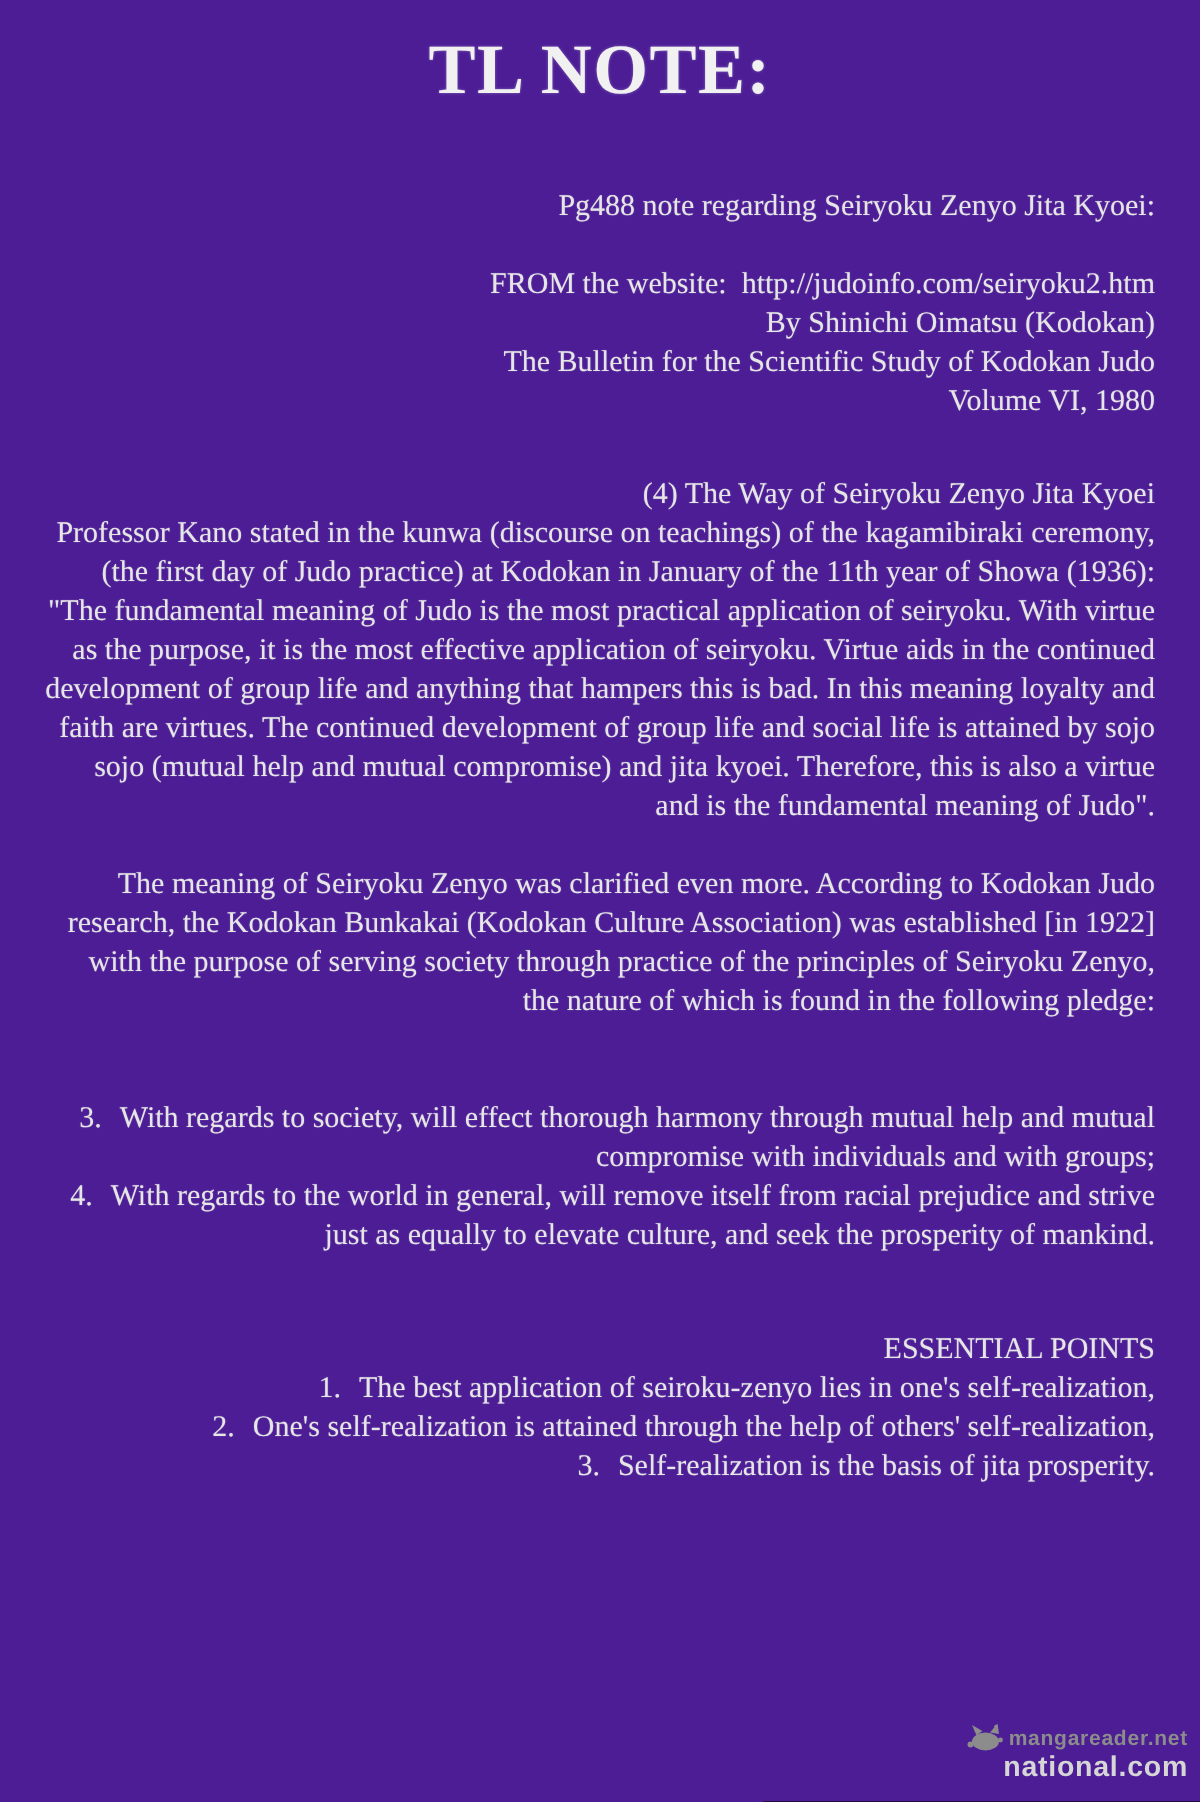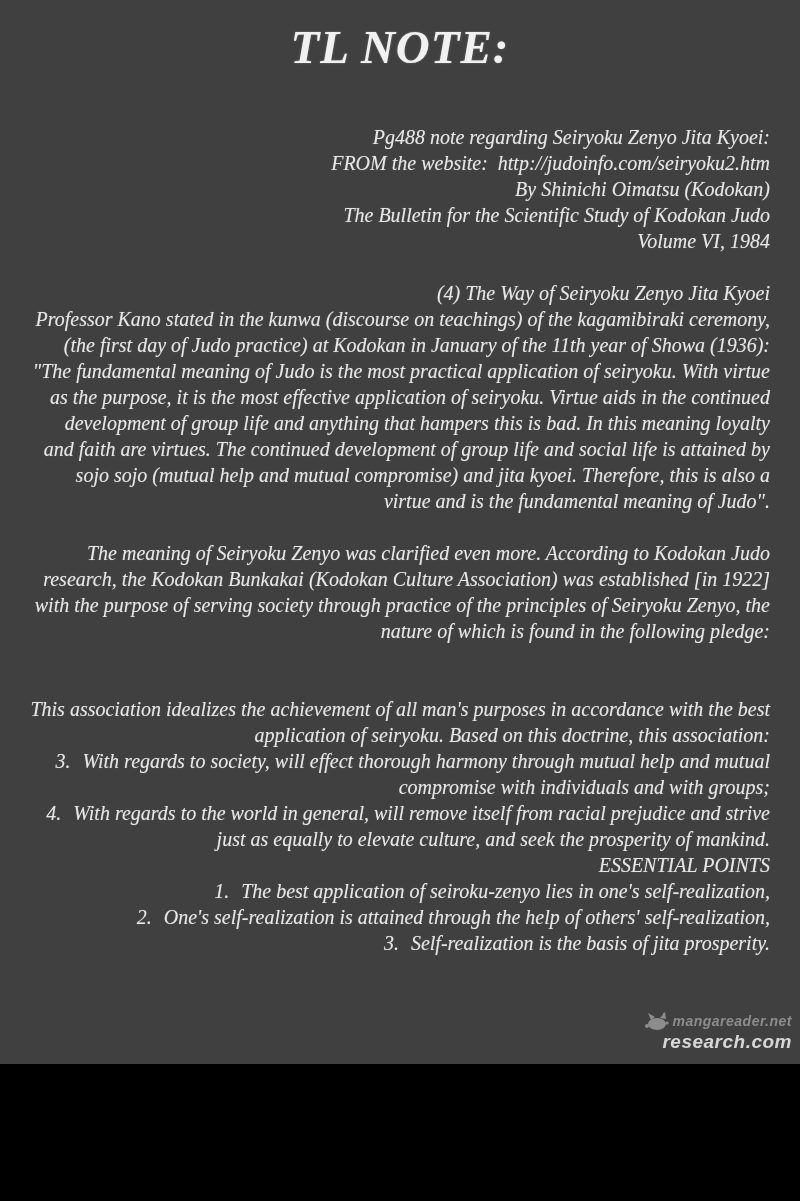--- a/index.html
+++ b/index.html
@@ -3,27 +3,26 @@
 <meta charset="utf-8">
 <style>
   html, body {
     margin: 0;
     padding: 0;
     background: #000;
   }
   .page {
     position: relative;
     width: 800px;
-    height: 1064px;
-    background: #404040;
+    height: 1201px;
+    background: #4c1d95;
     overflow: hidden;
     color: #e6e6e6;
     font-family: "Liberation Serif", "DejaVu Serif", serif;
     text-align: center;
-    font-style: italic;
   }
   .content {
     padding: 0 30px;
   }
   .page-title {
     margin: 0;
     padding-top: 20px;
     font-size: 47px;
     line-height: 54px;
     font-weight: bold;
@@ -34,25 +33,25 @@
   p, .line {
     margin: 0;
     font-size: 20px;
     line-height: 26px;
     font-weight: normal;
     text-shadow: 0 0 1px rgba(255,255,255,0.35);
     white-space: pre-wrap;
     text-align: right;
   }
   .intro-line   { margin-top: 50px; }
-  .source-block { }
-  .body-block   { margin-top: 26px; }
+  .source-block { margin-top: 26px; }
+  .body-block   { margin-top: 36px; }
   .para2        { margin-top: 26px; }
   .pledge-block { margin-top: 52px; }
-  .essential-block { }
+  .essential-block { margin-top: 50px; }
   .list-item .num { margin-right: 12px; }
   .watermark {
     position: absolute;
     right: 8px;
     bottom: 12px;
     text-align: right;
     font-family: "Liberation Sans", sans-serif;
     line-height: 1.05;
   }
   .watermark .row1 {
@@ -87,32 +86,31 @@
   <div class="content">
 
     <h1 class="page-title">TL NOTE:</h1>
 
     <p class="intro-line">Pg488 note regarding Seiryoku Zenyo Jita Kyoei:</p>
 
     <div class="source-block">
       <p class="line">FROM the website:  http://judoinfo.com/seiryoku2.htm</p>
       <p class="line">By Shinichi Oimatsu (Kodokan)</p>
       <p class="line">The Bulletin for the Scientific Study of Kodokan Judo</p>
-      <p class="line">Volume VI, 1984</p>
+      <p class="line">Volume VI, 1980</p>
     </div>
 
     <div class="body-block">
       <p class="line">(4) The Way of Seiryoku Zenyo Jita Kyoei</p>
       <p class="line">Professor Kano stated in the kunwa (discourse on teachings) of the kagamibiraki ceremony, (the first day of Judo practice) at Kodokan in January of the 11th year of Showa (1936): "The fundamental meaning of Judo is the most practical application of seiryoku. With virtue as the purpose, it is the most effective application of seiryoku. Virtue aids in the continued development of group life and anything that hampers this is bad. In this meaning loyalty and faith are virtues. The continued development of group life and social life is attained by sojo sojo (mutual help and mutual compromise) and jita kyoei. Therefore, this is also a virtue and is the fundamental meaning of Judo".</p>
     </div>
 
     <p class="para2">The meaning of Seiryoku Zenyo was clarified even more. According to Kodokan Judo research, the Kodokan Bunkakai (Kodokan Culture Association) was established [in 1922] with the purpose of serving society through practice of the principles of Seiryoku Zenyo, the nature of which is found in the following pledge:</p>
 
     <div class="pledge-block">
-      <p class="line">This association idealizes the achievement of all man's purposes in accordance with the best application of seiryoku. Based on this doctrine, this association:</p>
       <p class="line list-item"><span class="num">3.</span><span>With regards to society, will effect thorough harmony through mutual help and mutual compromise with individuals and with groups;</span></p>
       <p class="line list-item"><span class="num">4.</span><span>With regards to the world in general, will remove itself from racial prejudice and strive just as equally to elevate culture, and seek the prosperity of mankind.</span></p>
     </div>
 
     <div class="essential-block">
       <p class="line">ESSENTIAL POINTS</p>
       <p class="line list-item"><span class="num">1.</span><span>The best application of seiroku-zenyo lies in one's self-realization,</span></p>
       <p class="line list-item"><span class="num">2.</span><span>One's self-realization is attained through the help of others' self-realization,</span></p>
       <p class="line list-item"><span class="num">3.</span><span>Self-realization is the basis of jita prosperity.</span></p>
     </div>
@@ -126,15 +124,15 @@
           <ellipse cx="13" cy="14" rx="9" ry="6"></ellipse>
           <path d="M7 10 L4 3 L11 7 Z"></path>
           <path d="M16 8 L21 2 L22 9 Z"></path>
           <circle cx="3" cy="16" r="2"></circle>
           <circle cx="23" cy="13" r="1.6"></circle>
           <circle cx="20" cy="4" r="1.2"></circle>
         </g>
       </svg>
       <span class="wm-site1">mangareader.net</span>
     </div>
-    <div class="wm-site2">research.com</div>
+    <div class="wm-site2">national.com</div>
   </div>
 </div>
 
 </body></html>

